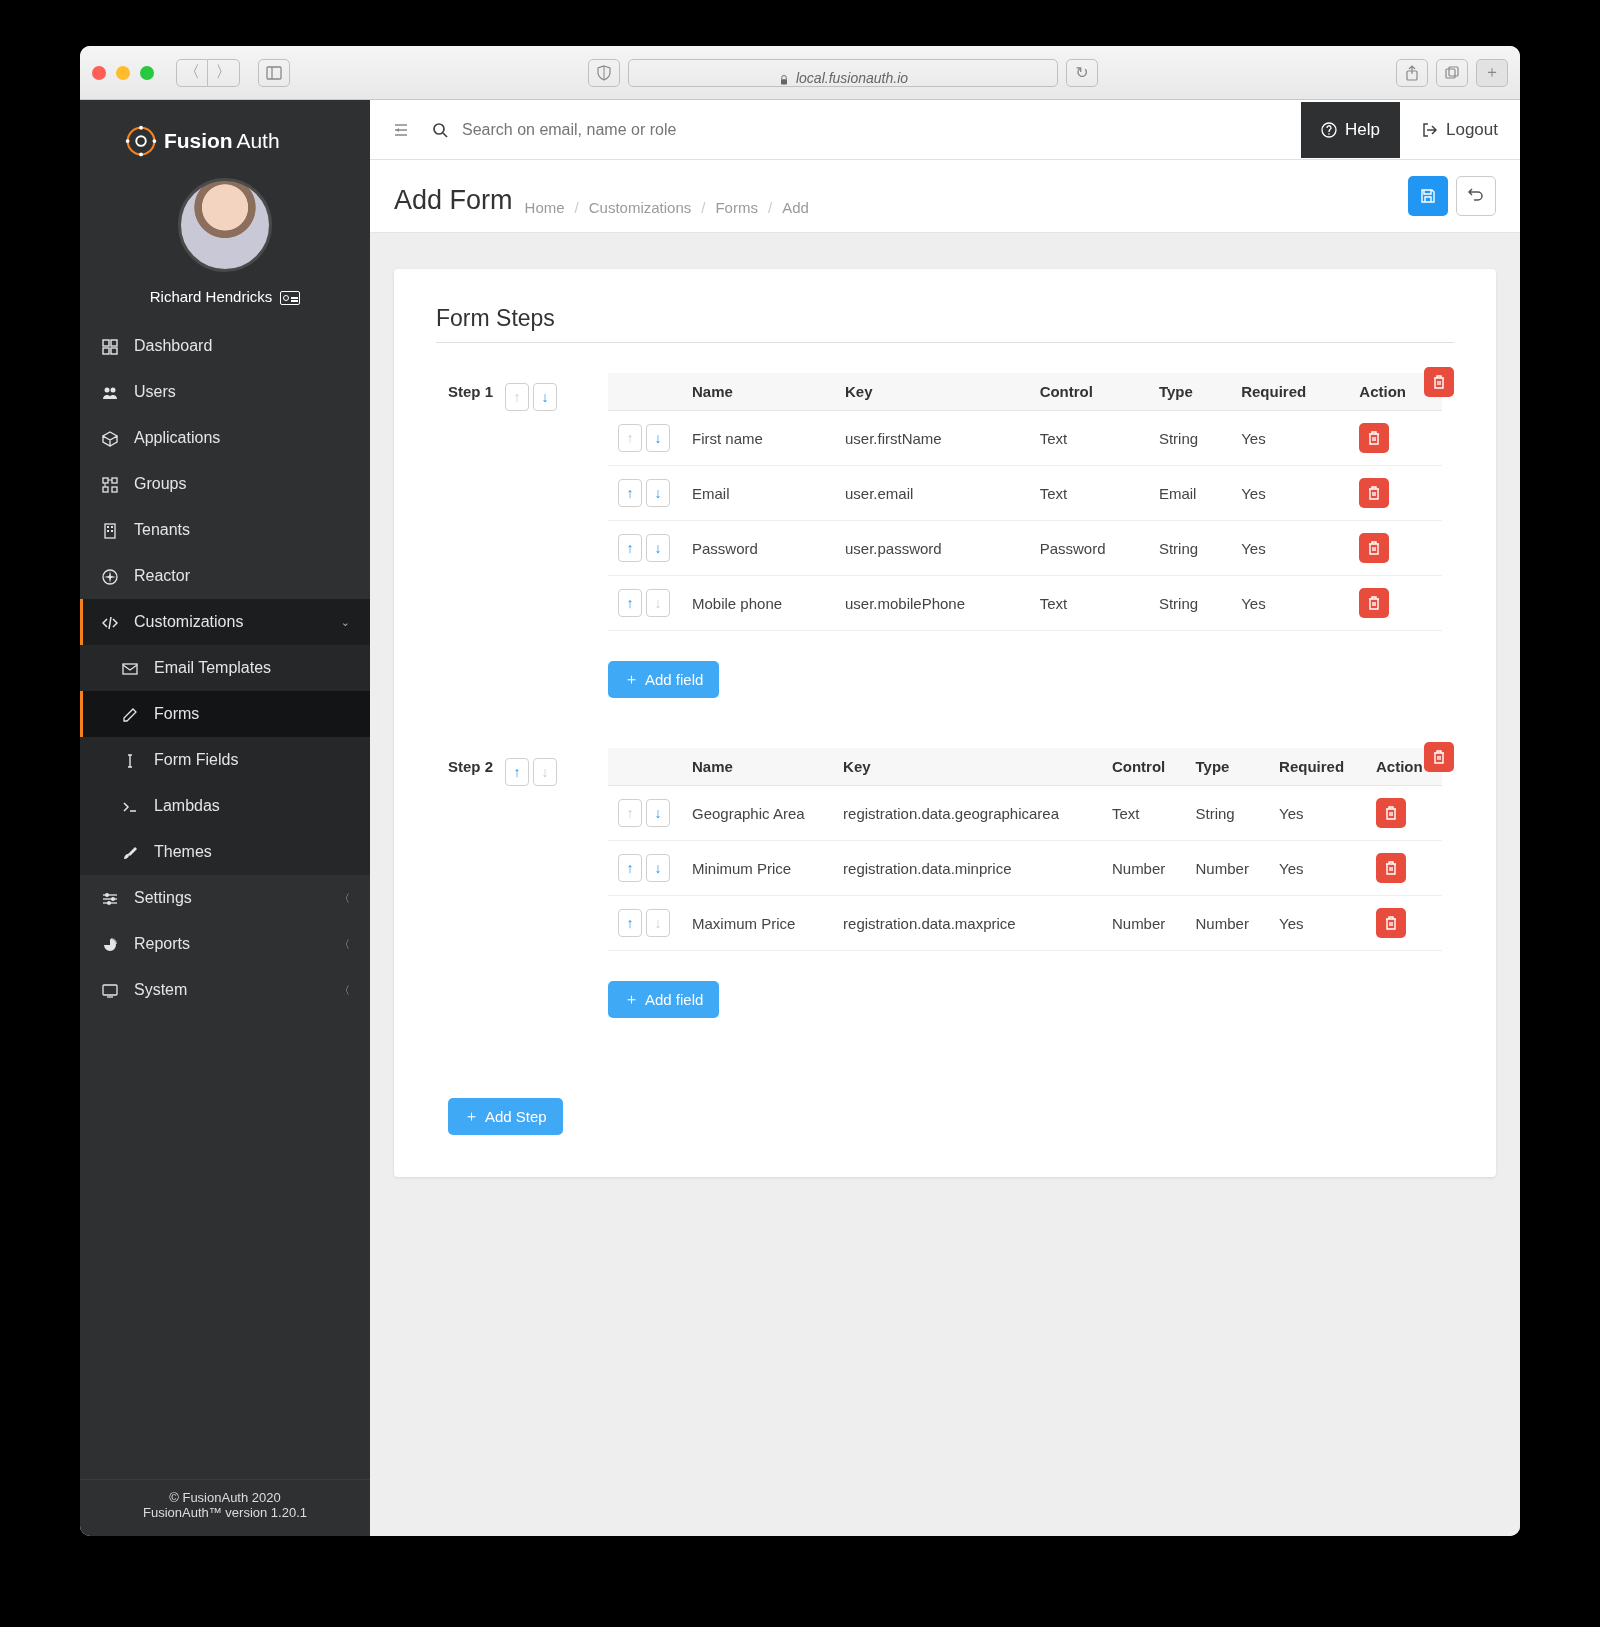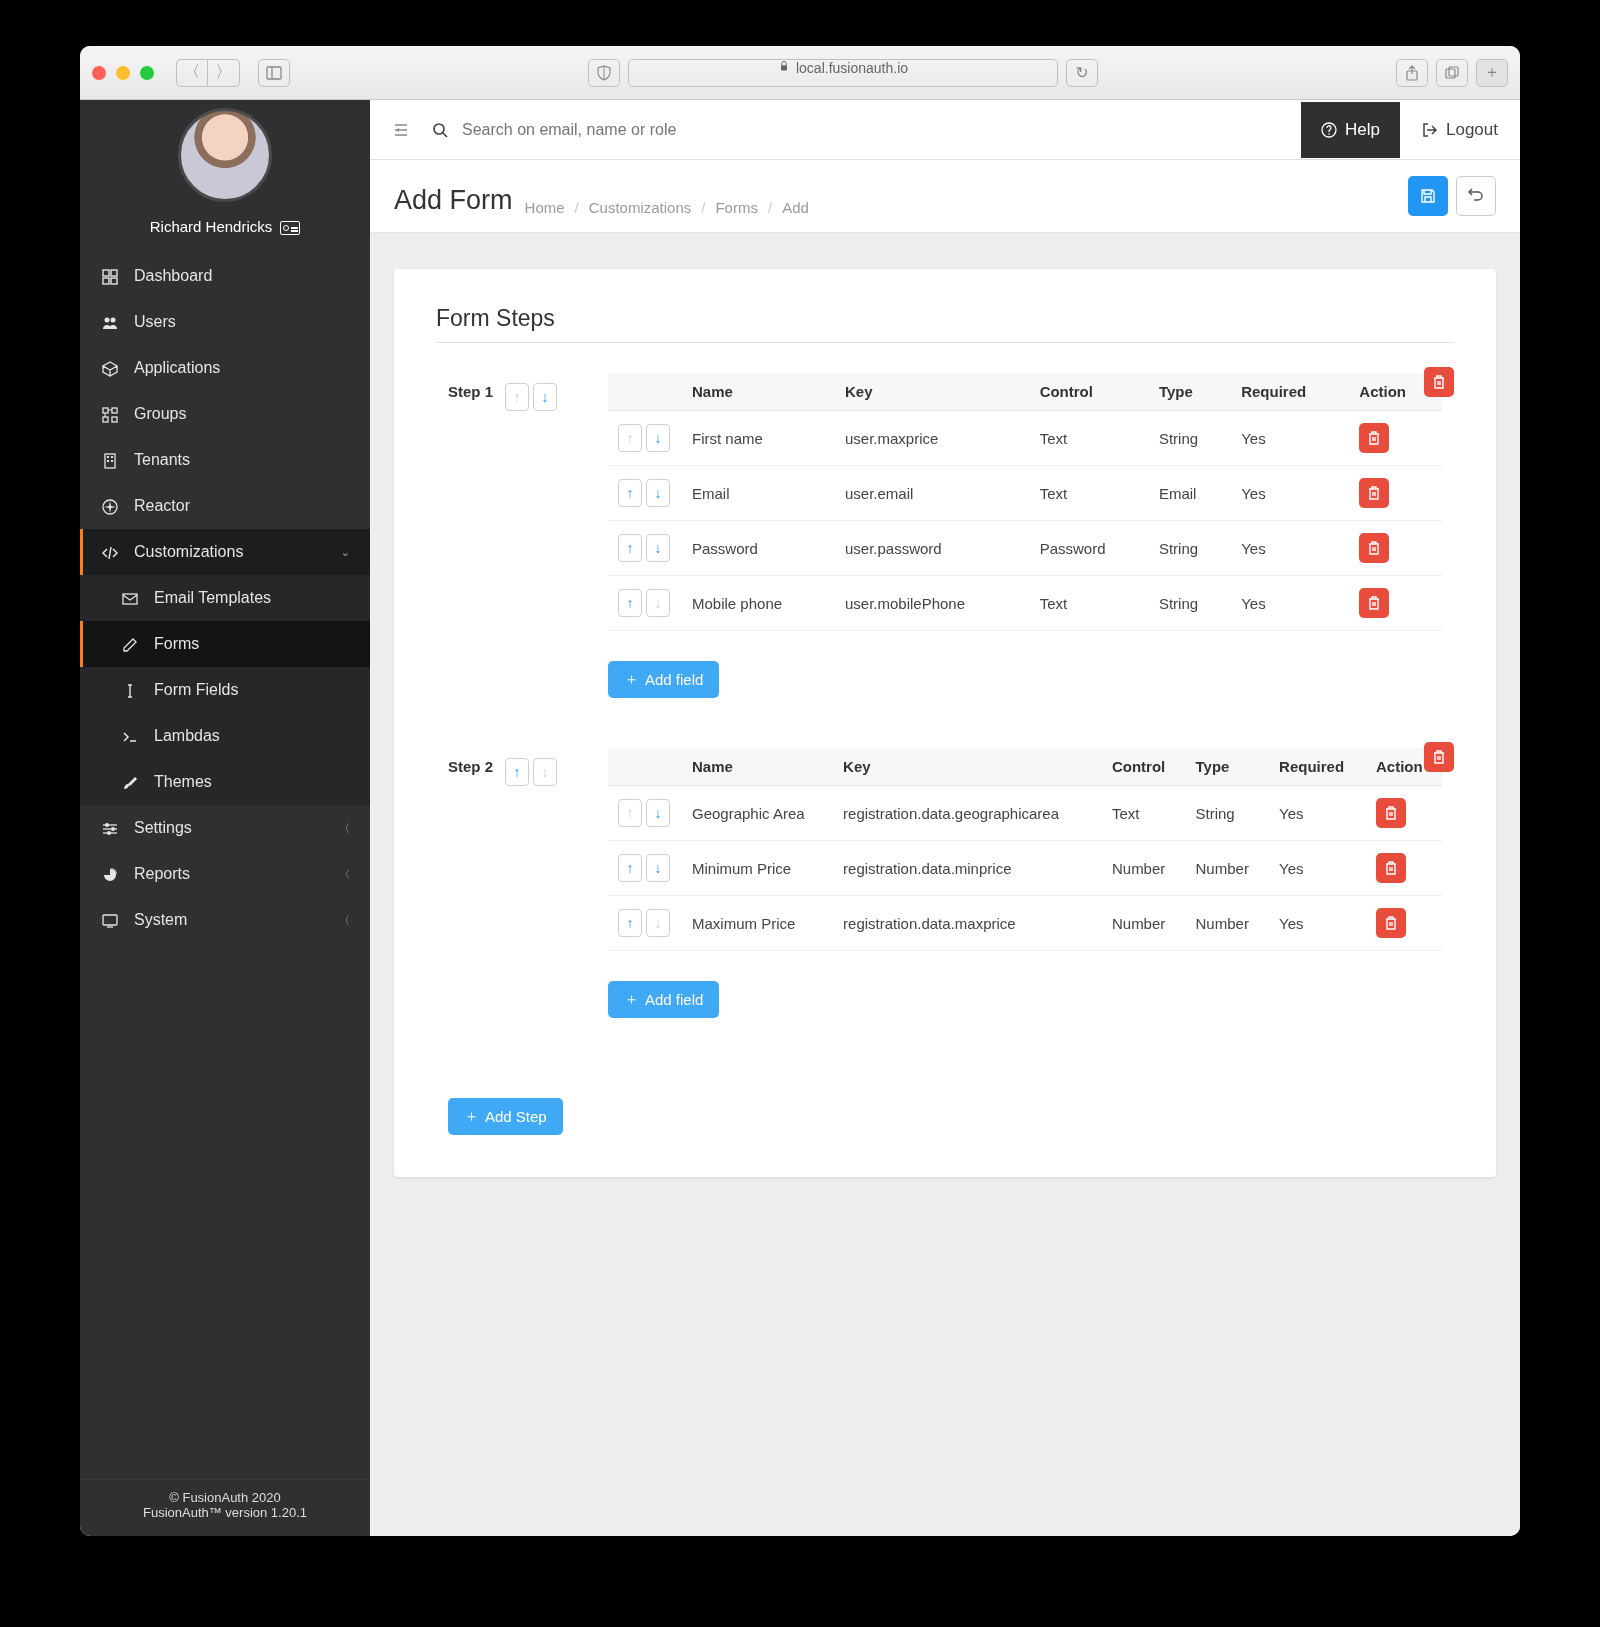--- a/index.html
+++ b/index.html
@@ -13,21 +13,21 @@
 .tl span { width:14px; height:14px; border-radius:50%; display:block; }
 .tl .r{background:#ff5f56;} .tl .y{background:#ffbd2e;} .tl .g{background:#27c93f;}
 .sf-btn { border:1px solid #c0c0c0; border-radius:5px; height:28px; display:flex; align-items:center; justify-content:center; color:#888; }
 .nav-group { display:flex; margin-left:14px; }
 .nav-group .sf-btn{ width:32px; }
 .nav-group .sf-btn:first-child{border-radius:5px 0 0 5px;}
 .nav-group .sf-btn:last-child{border-radius:0 5px 5px 0; border-left:none;}
 .sidebar-btn{ width:32px; margin-left:10px; }
 .spacer-flex{flex:1;}
 .shield-btn{width:32px;}
-.addr{ flex:2; max-width:430px; border:1px solid #c0c0c0; border-radius:5px; height:28px; display:flex; align-items:flex-start; justify-content:center; font-size:14px; color:#666; gap:6px; }
+.addr{ flex:2; max-width:430px; border:1px solid #c0c0c0; border-radius:5px; height:28px; display:flex; align-items:flex-end; justify-content:center; font-size:14px; color:#666; gap:6px;font-style:italic; }
 .reload-btn{width:32px;}
 .share-btn,.tabs-btn,.newtab-btn{ width:32px; }
 .newtab-btn{background:#e2e2e2;}
 
 
 .app { display:flex; height: calc(100% - 54px); }
 .side { width: 290px; background:#2f3032; color:#e5e5e5; display:flex; flex-direction:column; }
 .main { flex:1; background:#eeeeee; overflow-y:auto; }
 
 
@@ -141,20 +141,32 @@
           <rect x="2" y="4" width="9" height="9" rx="1" fill="none" stroke="currentColor" stroke-width="1.2"></rect>
           <rect x="5" y="2" width="9" height="9" rx="1" fill="none" stroke="currentColor" stroke-width="1.2"></rect>
         </svg>
     </div>
     <div class="sf-btn newtab-btn">＋</div>
   </div>
 
   <div class="app">
 
     <div class="side">
+      <div class="brand">
+        <svg viewBox="0 0 220 40">
+          <circle cx="22" cy="20" r="14" fill="none" stroke="#f5821f" stroke-width="2.2"></circle>
+          <circle cx="22" cy="20" r="5" fill="none" stroke="#fff" stroke-width="2"></circle>
+          <circle cx="22" cy="6" r="2" fill="#fff"></circle>
+            <circle cx="22" cy="34" r="2" fill="#fff"></circle>
+          <circle cx="8" cy="20" r="2" fill="#fff"></circle>
+            <circle cx="36" cy="20" r="2" fill="#fff"></circle>
+          <text x="46" y="27" font-size="22" font-weight="600" fill="#fff">Fusion</text>
+          <text x="122" y="27" font-size="22" font-weight="300" fill="#fff">Auth</text>
+        </svg>
+      </div>
       <div class="avatar-wrap"><div class="avatar"></div></div>
       <div class="username-row">
         <span>Richard Hendricks</span>
         <span class="id-badge"></span>
       </div>
       <div class="nav">
         <a>
             <span class="nav-icon"><svg class="ic" viewBox="0 0 16 16">
                 <rect x="1" y="1" width="6" height="6" fill="none" stroke="currentColor" stroke-width="1.4"></rect>
                 <rect x="9" y="1" width="6" height="6" fill="none" stroke="currentColor" stroke-width="1.4"></rect>
@@ -372,21 +384,21 @@
                   </thead>
         <tbody>
                     <tr>
       <td>
                         <div class="arrow-pair">
         <div class="ab disabled">↑</div>
         <div class="ab active">↓</div>
       </div>
                       </td>
       <td>First name</td>
-      <td>user.maxprice</td>
+      <td>user.firstName</td>
       <td>Text</td>
       <td>String</td>
       <td>Yes</td>
       <td><span class="del-btn">
                           <svg class="ic" viewBox="0 0 16 16">
                             <path d="M3 4 H13 M6 4 V2 H10 V4 M4 4 V14 H12 V4 M7 7 V11 M9 7 V11" fill="none" stroke="currentColor" stroke-width="1.4"></path>
                           </svg>
                         </span></td>
     </tr>
                     <tr>

